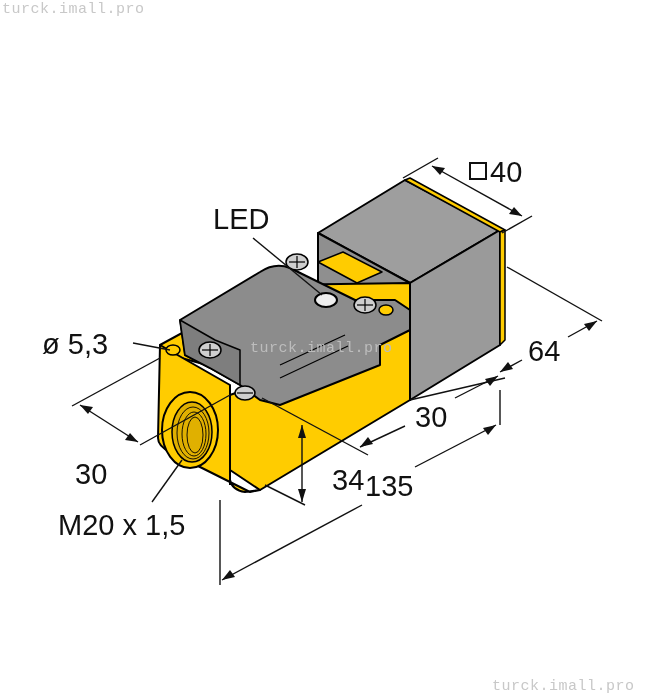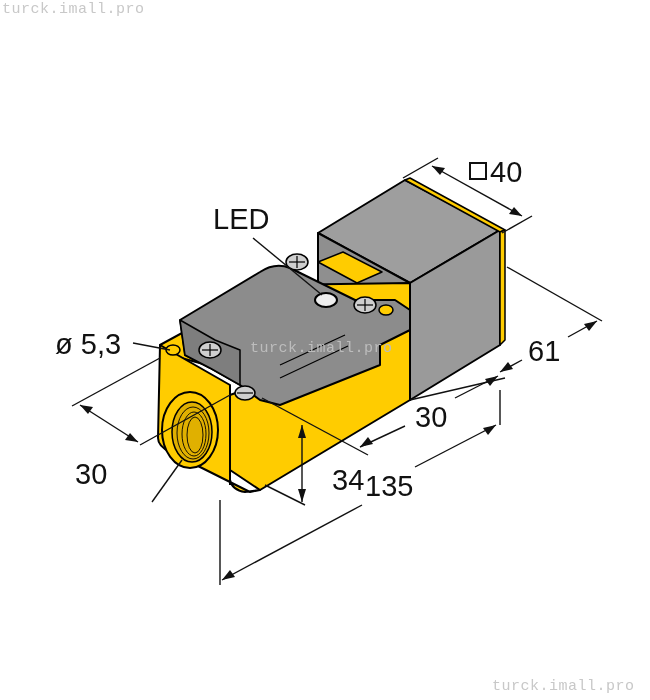--- a/index.html
+++ b/index.html
@@ -125,19 +125,20 @@
       <polygon points="597,321 589,331 584,324"></polygon>
     </g>
 
     <rect x="470" y="163" width="16" height="16" fill="none" stroke="#111" stroke-width="2"></rect>
   </svg>
 
   <div class="wm wm-mid">turck.imall.pro</div>
 
   <div class="lbl" style="left:490px; top:158px;">40</div>
   <div class="lbl" style="left:213px; top:205px;">LED</div>
-  <div class="lbl" style="left:55px; top:330px;">ø 5,3</div>
+  <div class="lbl" style="left:42px; top:330px;">ø 5,3</div>
   <div class="lbl" style="left:75px; top:432px;margin-top:28px;">30</div>
+  <div class="lbl" style="left:58px; top:511px;">M20 x 1,5</div>
   <div class="lbl" style="left:332px; top:466px;">34</div>
   <div class="lbl" style="left:365px; top:472px;">135</div>
   <div class="lbl" style="left:415px; top:403px;">30</div>
-  <div class="lbl" style="left:528px; top:337px;">61</div>
+  <div class="lbl" style="left:528px; top:337px;">64</div>
 </div>
 
 </body></html>

